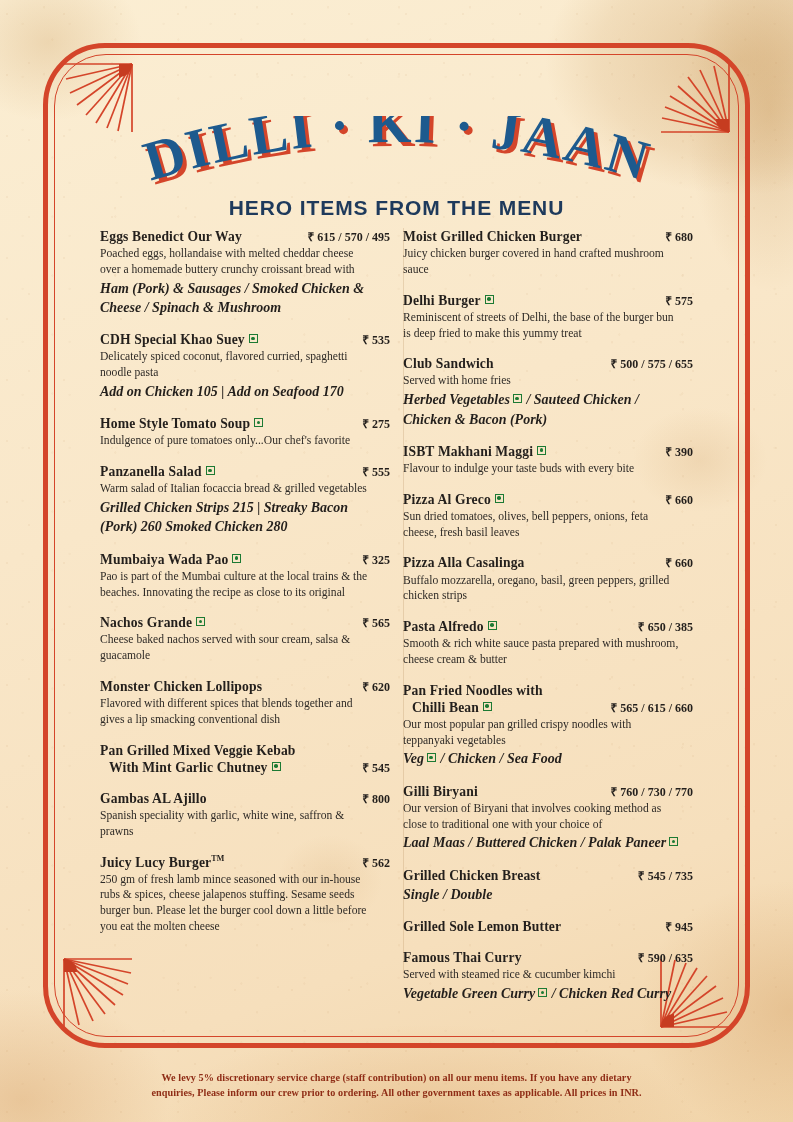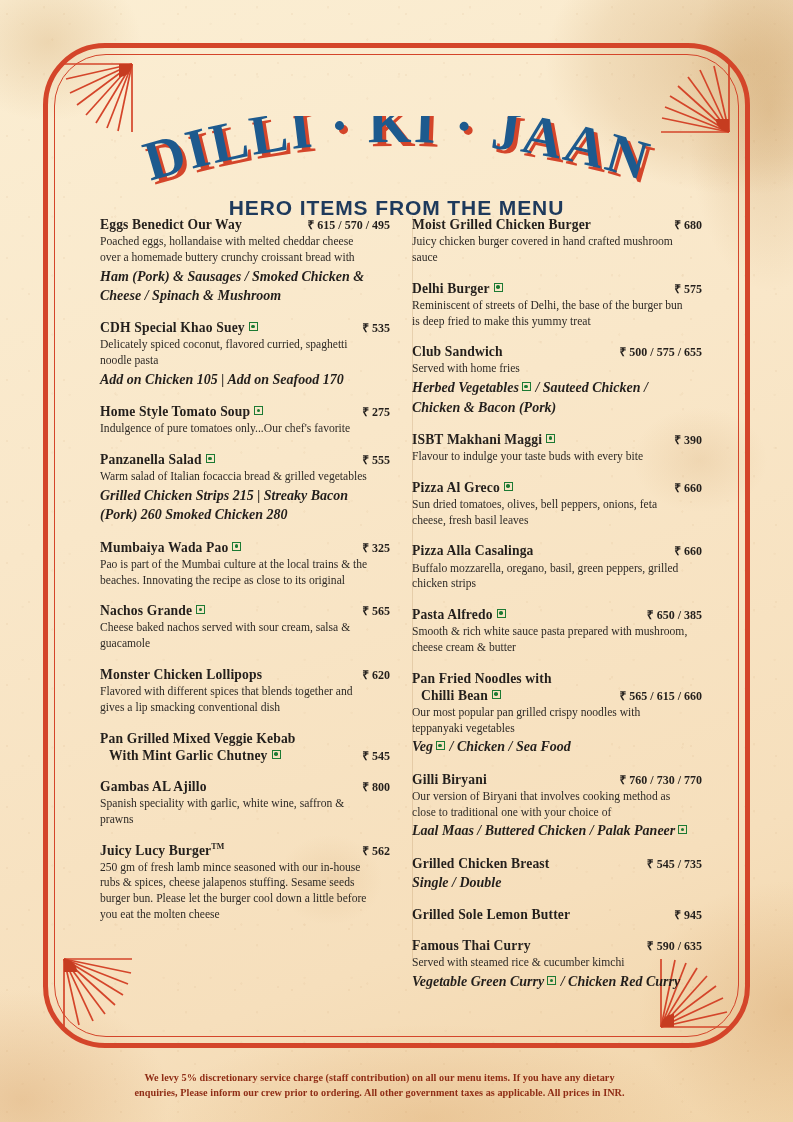--- a/index.html
+++ b/index.html
@@ -98,25 +98,25 @@
     font-size: 21px;
     letter-spacing: 0.9px;
     color: #1e3a5c;
     text-align: center;
   }
 
   
   #menu {
     position: absolute;
     left: 100px;
-    top: 216px;
+    top: 228px;
     width: 618px;
     height: 760px;
     display: flex;
-    gap: 22px;
+    gap: 13px;
   }
   .column {
     width: 290px;
     position: relative;
   }
   .col-divider {
     position: absolute;
     left: 0;
     top: 0;
     width: 1px;
@@ -200,21 +200,21 @@
     display: flex;
     align-items: baseline;
     justify-content: space-between;
     gap: 6px;
     padding-left: 9px;
   }
 
   
   #footer {
     position: absolute;
-    left: 79px;
+    left: 96px;
     top: 1070px;
     width: 601px;
     text-align: center;
     font-family: "Liberation Serif", serif;
     font-weight: bold;
     font-size: 10.2px;
     line-height: 1.5;
     color: #8f2d16;
     letter-spacing: .05px;
   }

